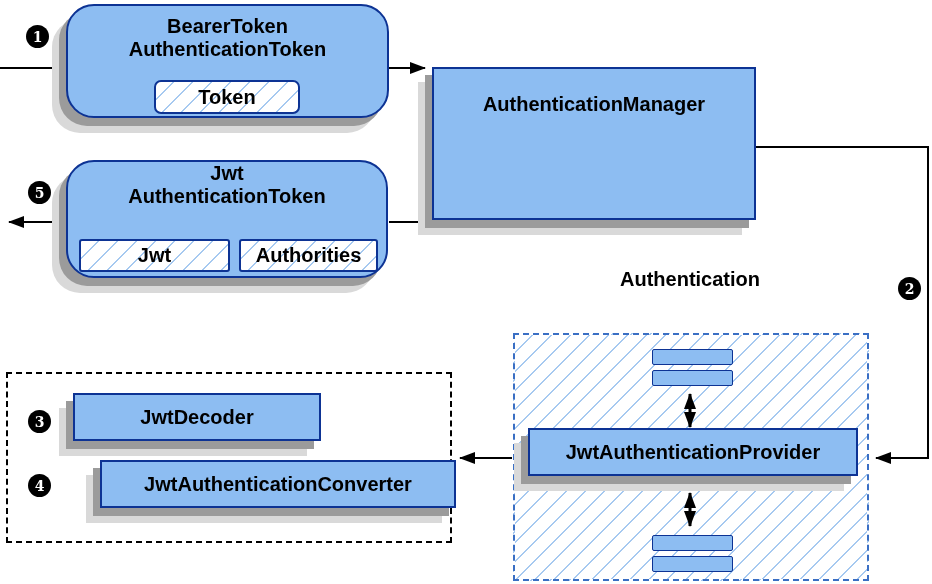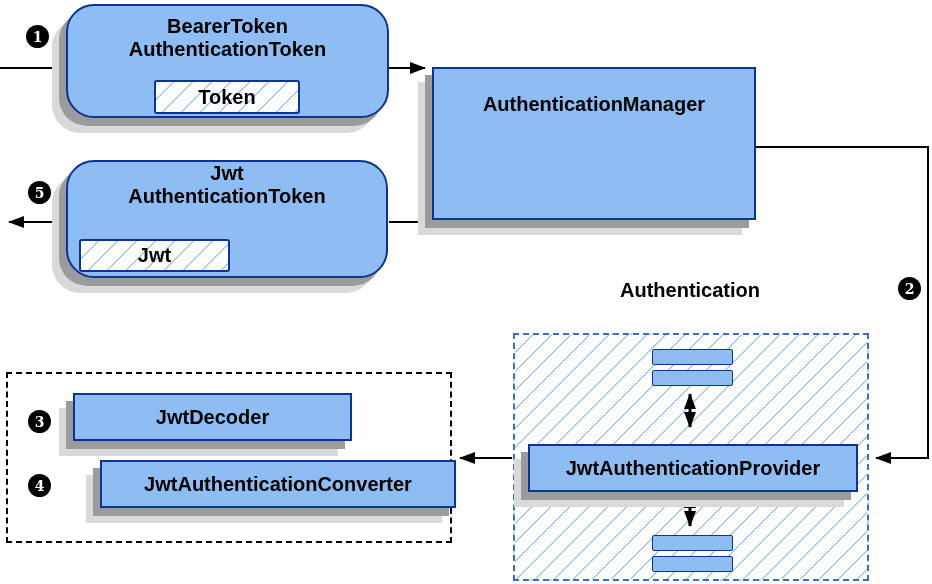--- a/index.html
+++ b/index.html
@@ -44,31 +44,31 @@
     background:#000;color:#fff;display:flex;align-items:center;justify-content:center;
     font-family:"DejaVu Serif",serif;font-size:14px;font-weight:bold;
   }
   .wires{position:absolute;left:0;top:0;width:932px;height:584px;z-index:2;pointer-events:none;}
   .wire{stroke:#000;stroke-width:2;fill:none;}
   .thick{stroke-width:3;}
   .free-label{position:absolute;z-index:3;text-align:center;font-size:20px;line-height:26px;}
 
   
   .bearer{left:66px;top:4px;width:323px;height:114px;padding-top:9px;}
-  .bearer .chip{left:86px;top:74px;width:146px;height:34px;}
+  .bearer .chip{left:86px;top:74px;width:146px;height:34px;border-radius:7px;}
   .authmgr{left:432px;top:67px;width:324px;height:153px;}
   .authmgr .title{margin-top:24px;}
   .authmgr .inner{left:36px;top:57px;width:248px;height:83px;}
   .jwttoken{left:66px;top:160px;width:322px;height:118px;padding-top:0;}
   .jwttoken .chip-jwt{left:11px;top:77px;width:151px;height:33px;}
   .jwttoken .chip-auth{left:171px;top:77px;width:139px;height:33px;}
-  .jwtprovider{left:528px;top:444px;width:330px;height:48px;font-size:20px;}
-  .jwtdecoder{left:73px;top:393px;width:279px;height:48px;font-size:20px;}
+  .jwtprovider{left:528px;top:428px;width:330px;height:48px;font-size:20px;}
+  .jwtdecoder{left:73px;top:393px;width:248px;height:48px;font-size:20px;}
   .jwtconverter{left:72px;top:460px;width:356px;height:48px;font-size:20px;margin-left:28px;}
-  .providers-label{left:582px;top:266px;width:216px;margin-top:11px;}
+  .providers-label{left:582px;top:266px;width:216px;}
   .bar1{left:652px;top:349px;} .bar2{left:652px;top:370px;}
   .bar3{left:652px;top:535px;} .bar4{left:652px;top:556px;}
   .step1{left:26px;top:25px;} .step2{left:898px;top:277px;}
   .step3{left:28px;top:410px;} .step4{left:28px;top:474px;} .step5{left:28px;top:181px;}
 </style>
 </head>
 <body>
 
 <div class="canvas">
 
@@ -106,20 +106,21 @@
   <div class="node shadowed authmgr">
     <div class="title">AuthenticationManager</div>
   </div>
 
   <div class="node rounded shadowed jwttoken">
     <div class="title">
       <div>Jwt</div>
       <div>AuthenticationToken</div>
     </div>
     <div class="chip hatch chip-jwt">Jwt</div>
+    <div class="chip hatch chip-auth">Authorities</div>
   </div>
 
   <div class="free-label providers-label">
     <div>Authentication</div>
   </div>
 
   <div class="bar bar1"></div>
   <div class="bar bar2"></div>
   <div class="bar bar3"></div>
   <div class="bar bar4"></div>

